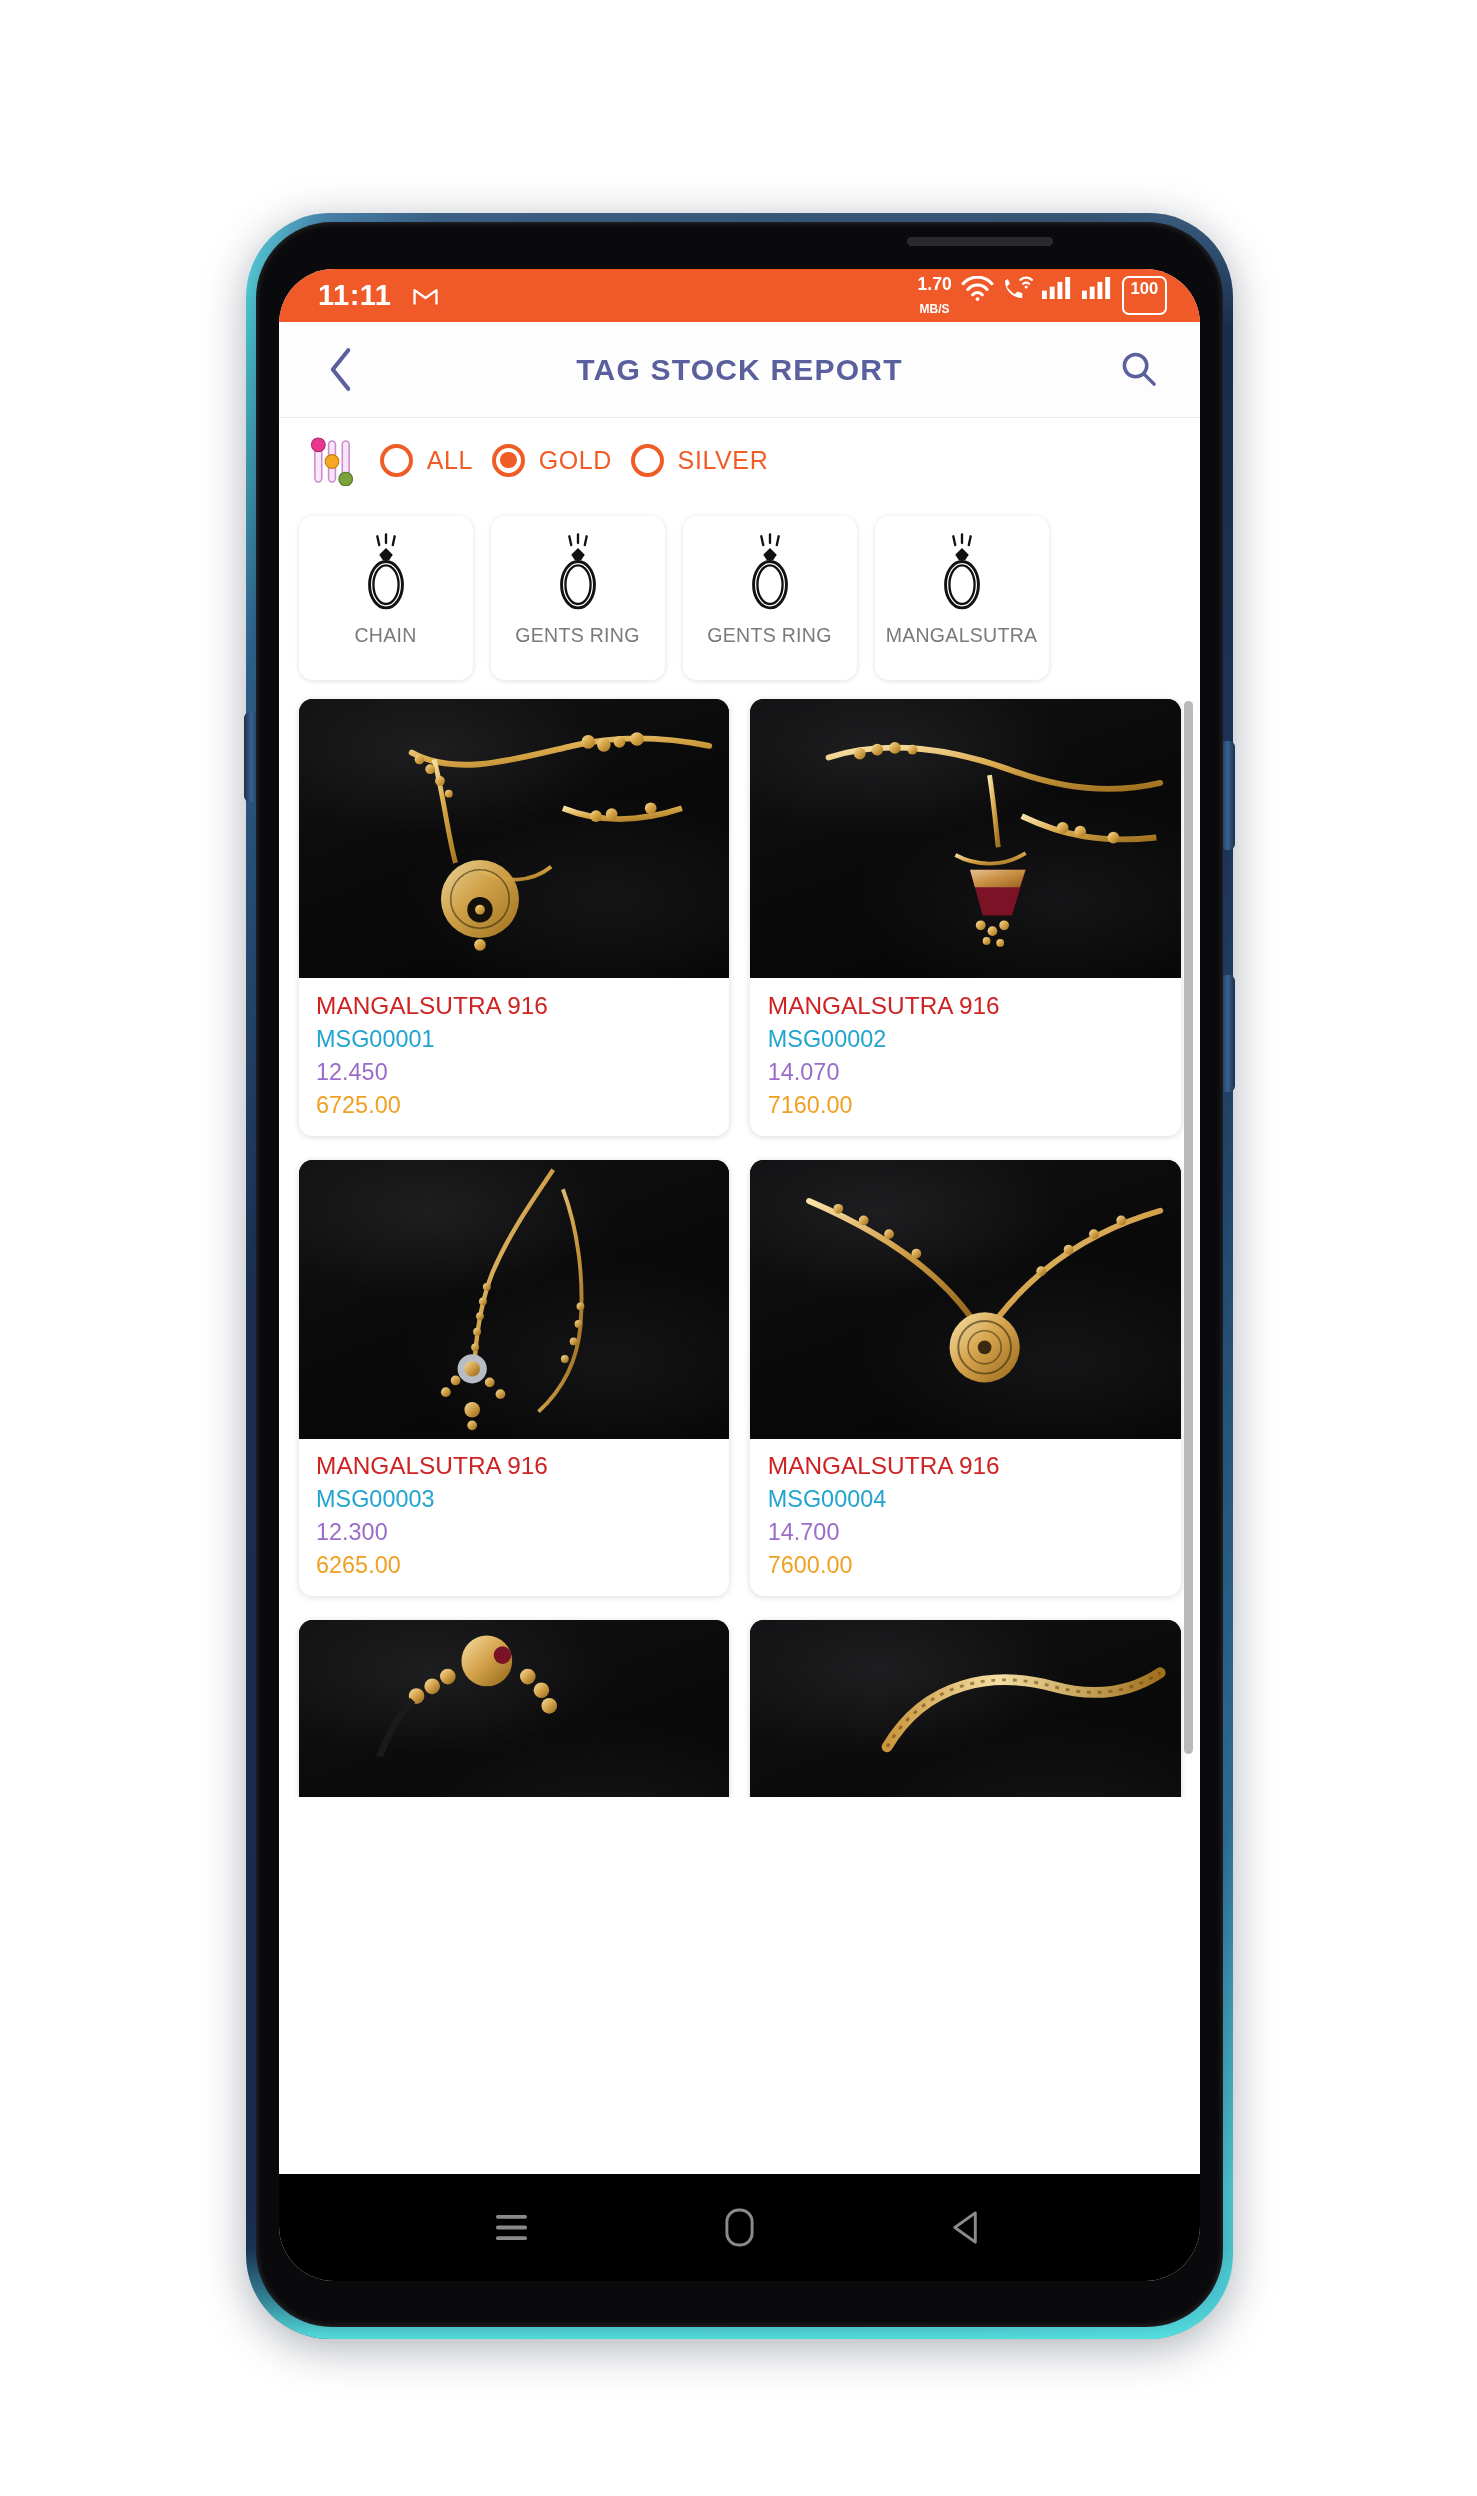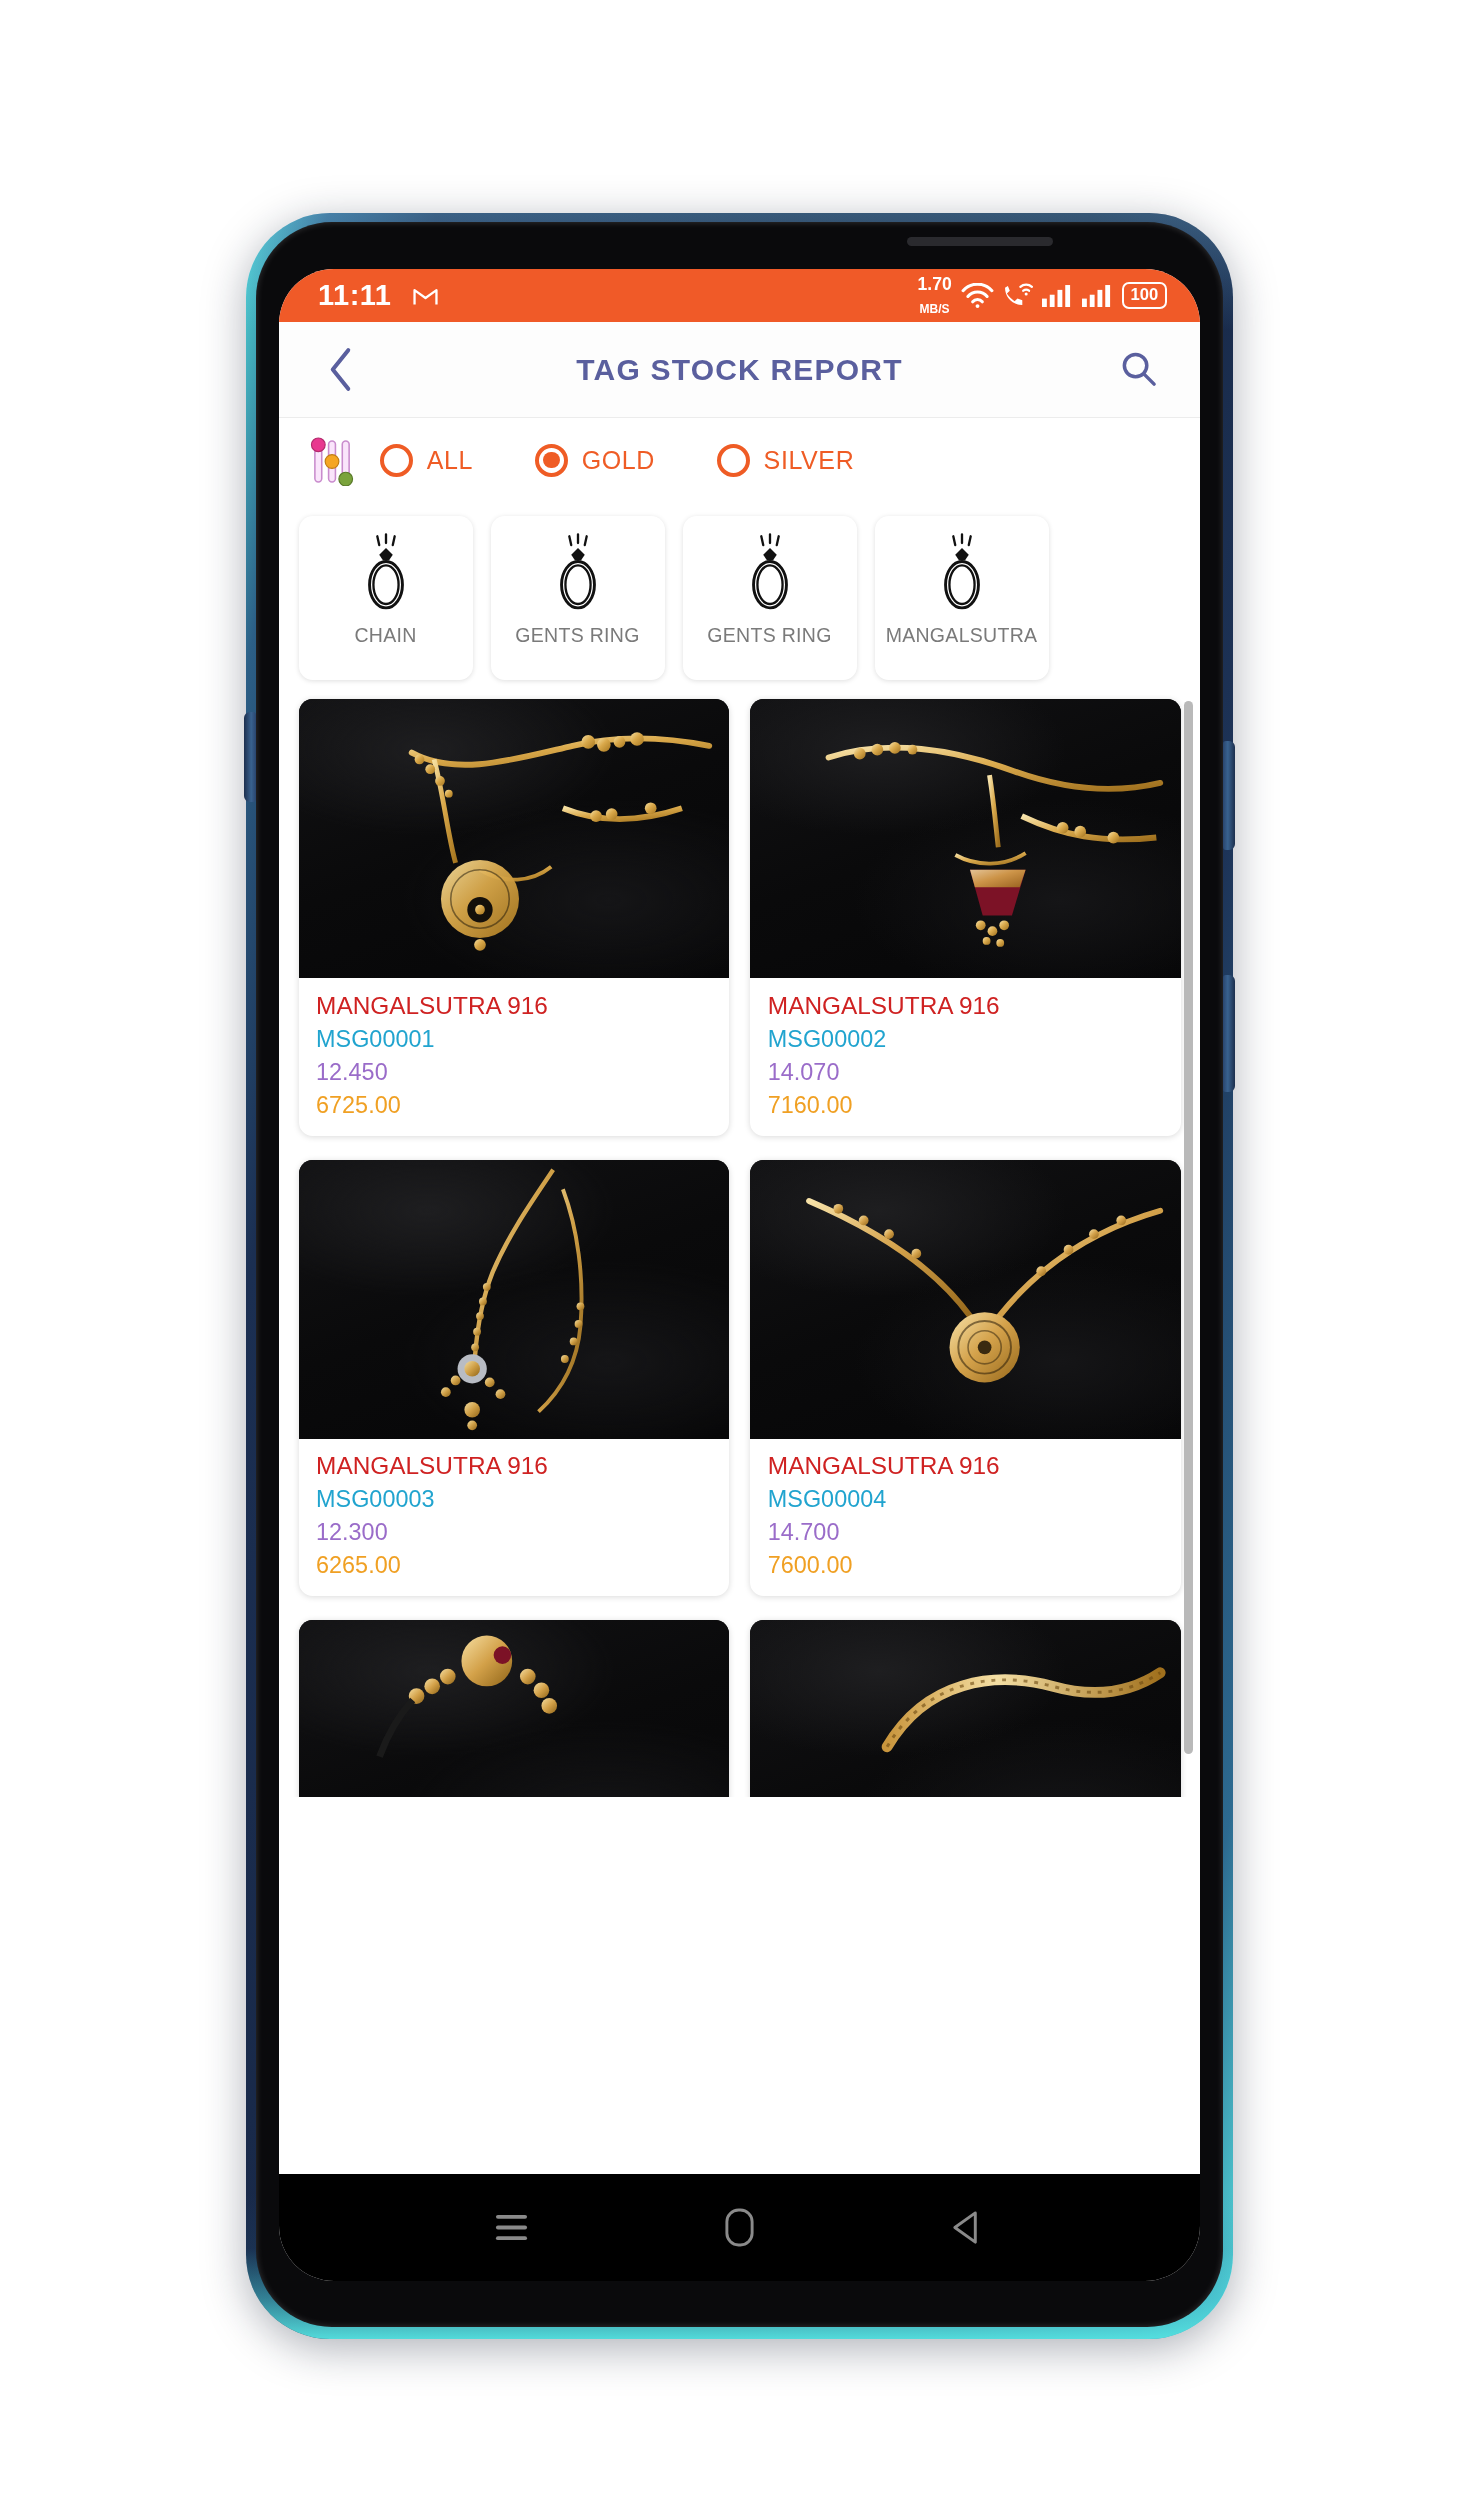--- a/index.html
+++ b/index.html
@@ -120,21 +120,21 @@
   .sb-time {
     font-size: 29px;
     font-weight: bold;
     letter-spacing: 0.5px;
   }
   .sb-gmail {
     margin-left: 21.5px;
     width: 25px; height: 19.5px;
   }
   .sb-spacer { flex: 1; }
-  .sb-right { display: flex; align-items: center; gap: 8.8px; }
+  .sb-right { display: flex; gap: 8.8px; }
   .sb-speed {
     display: flex; flex-direction: column;
     align-items: center; justify-content: center;
     line-height: 1;
   }
   .sb-speed .num  { font-size: 17.6px; font-weight: bold; }
   .sb-speed .unit { font-size: 12px; font-weight: bold; margin-top: 10px; }
   .sb-ico { display: block; }
   .sb-batt {
     border: 2.4px solid #ffffff;
@@ -176,21 +176,21 @@
   
   .filterbar {
     height: 84px;
     background: #ffffff;
     display: flex;
     align-items: center;
     padding: 0 31px;
     gap: 0;
   }
   .filter-icon { width: 45px; height: 51px; margin-right: 25px; cursor: pointer; }
-  .radio-group { display: flex; align-items: center; gap: 62px; }
+  .radio-group { display: flex; align-items: center; gap: 19px; }
   .radio-item  { display: flex; align-items: center; gap: 13.7px; cursor: pointer; }
   .radio-ring {
     width: 33px; height: 33px;
     border: 4.4px solid #ef5c25;
     border-radius: 50%;
     display: flex; align-items: center; justify-content: center;
     background: #fff;
   }
   .radio-dot {
     width: 16.6px; height: 16.6px;

